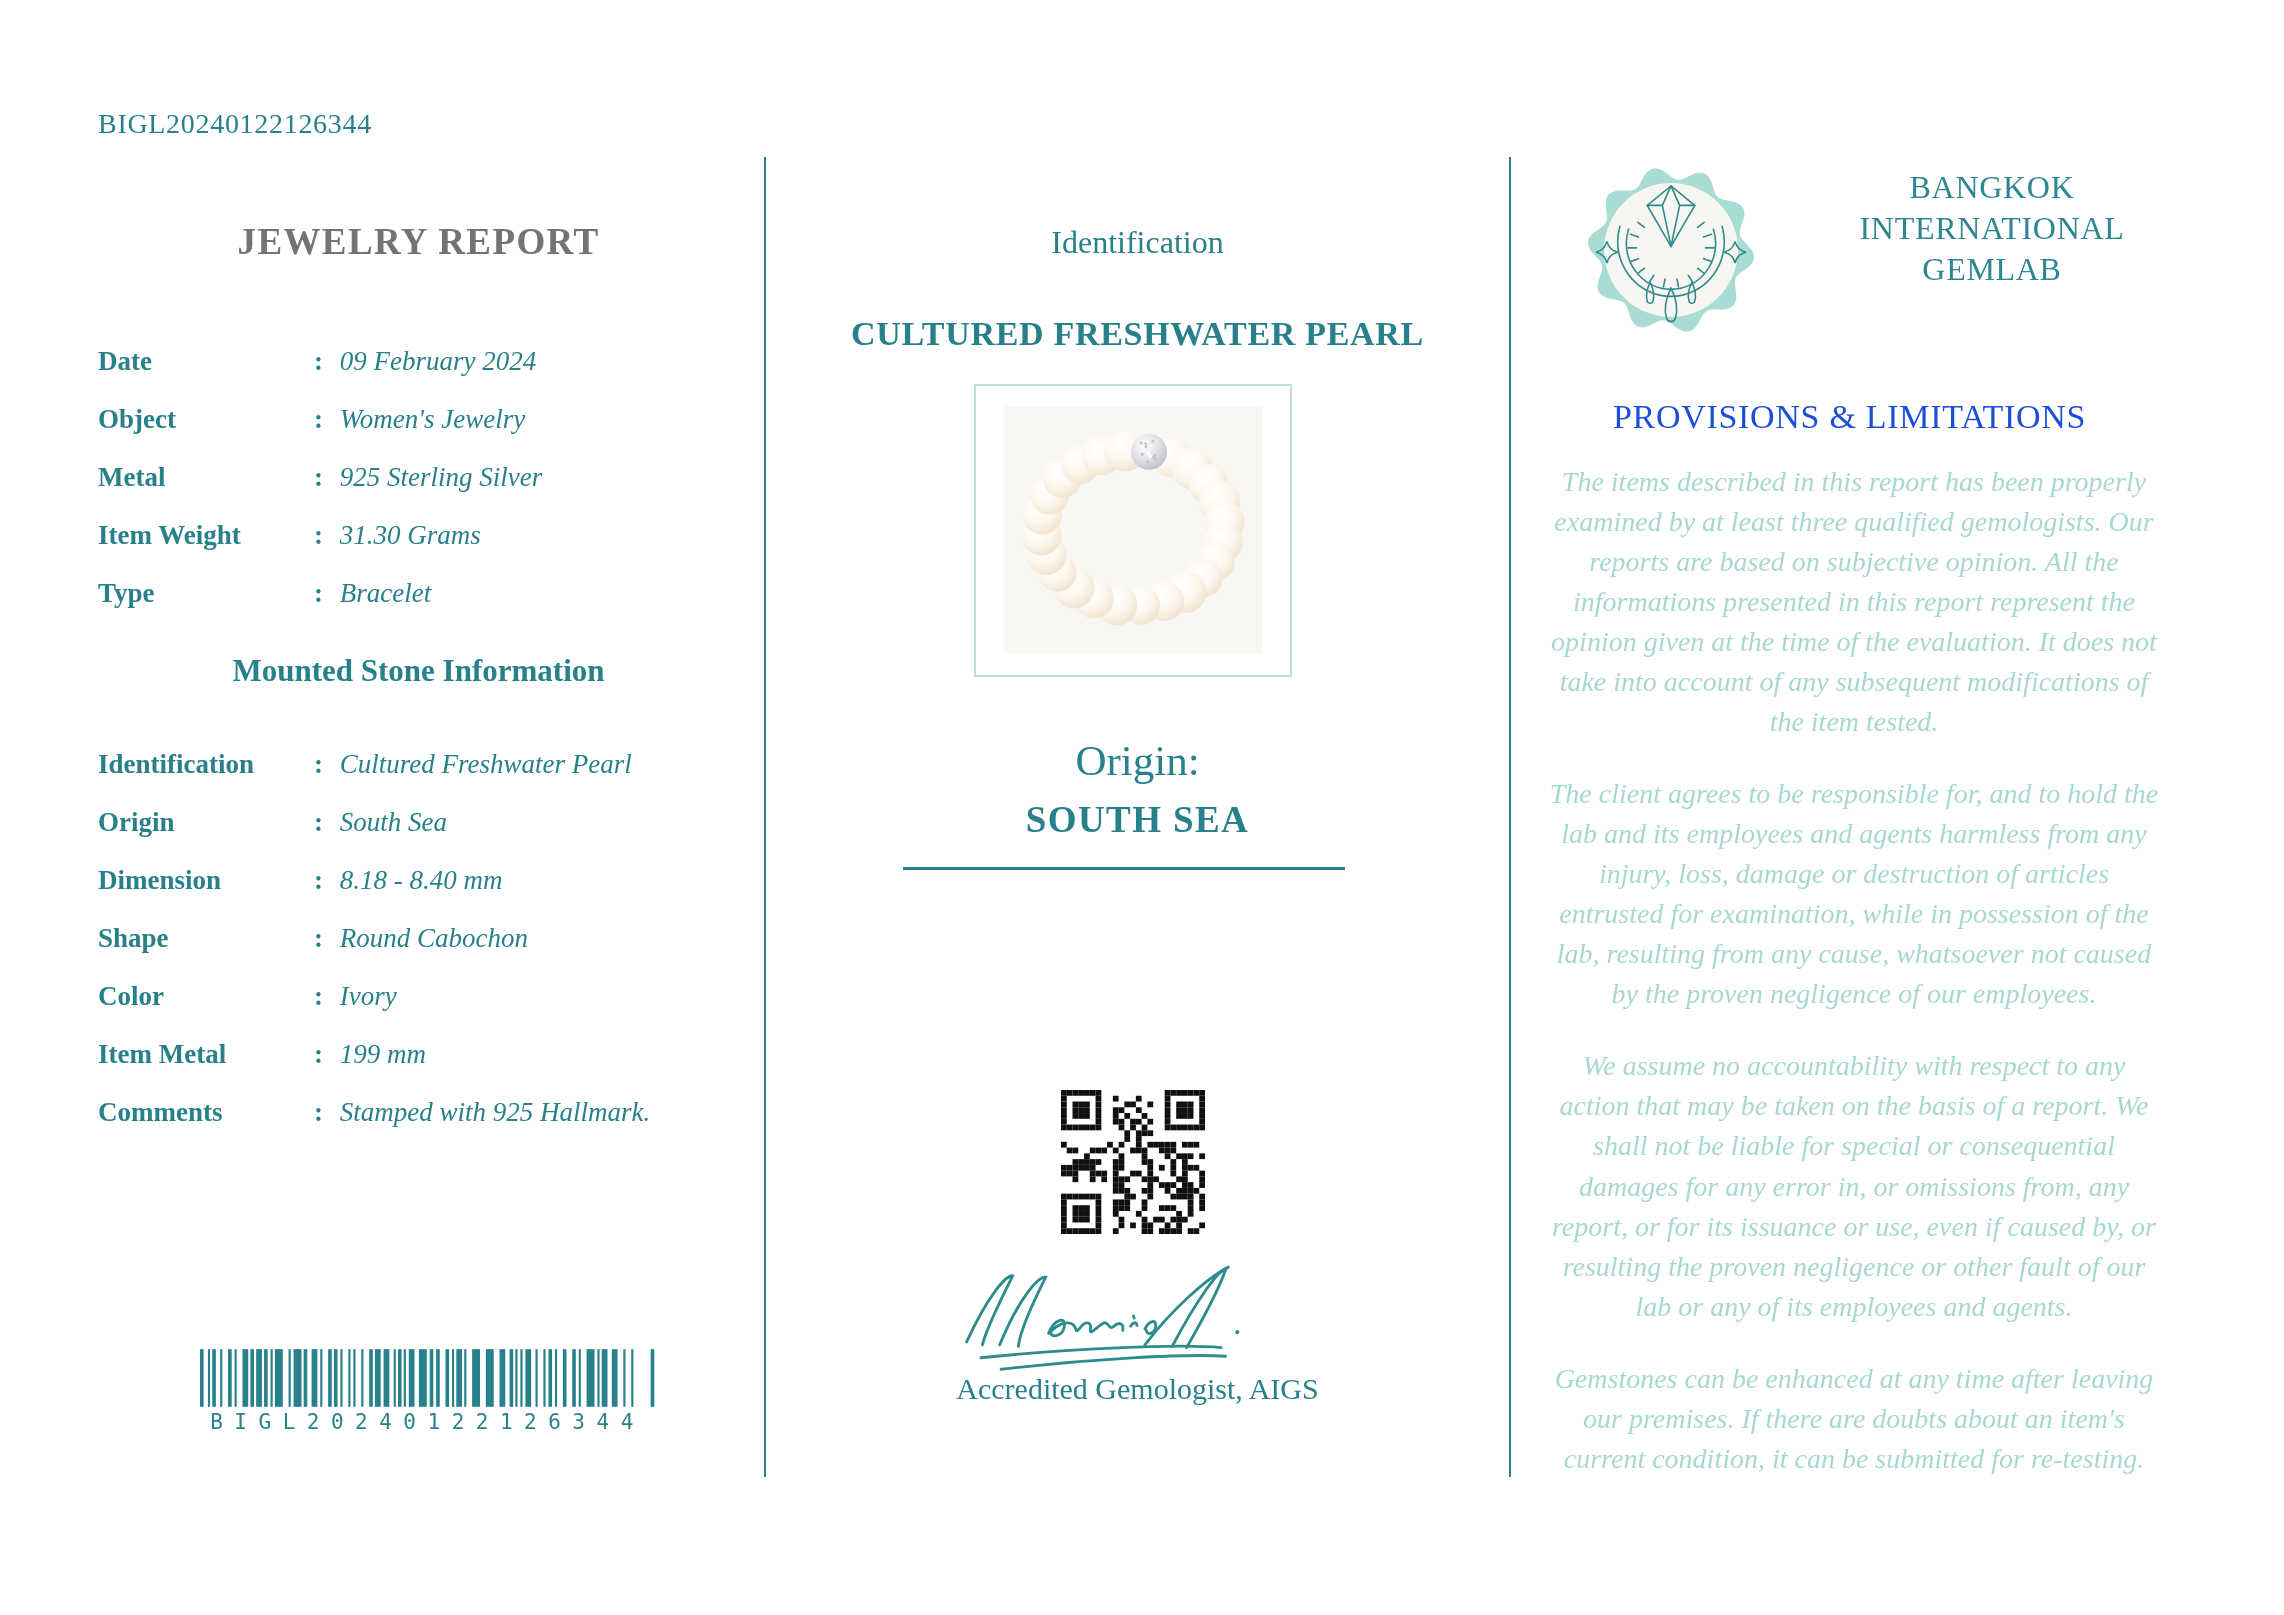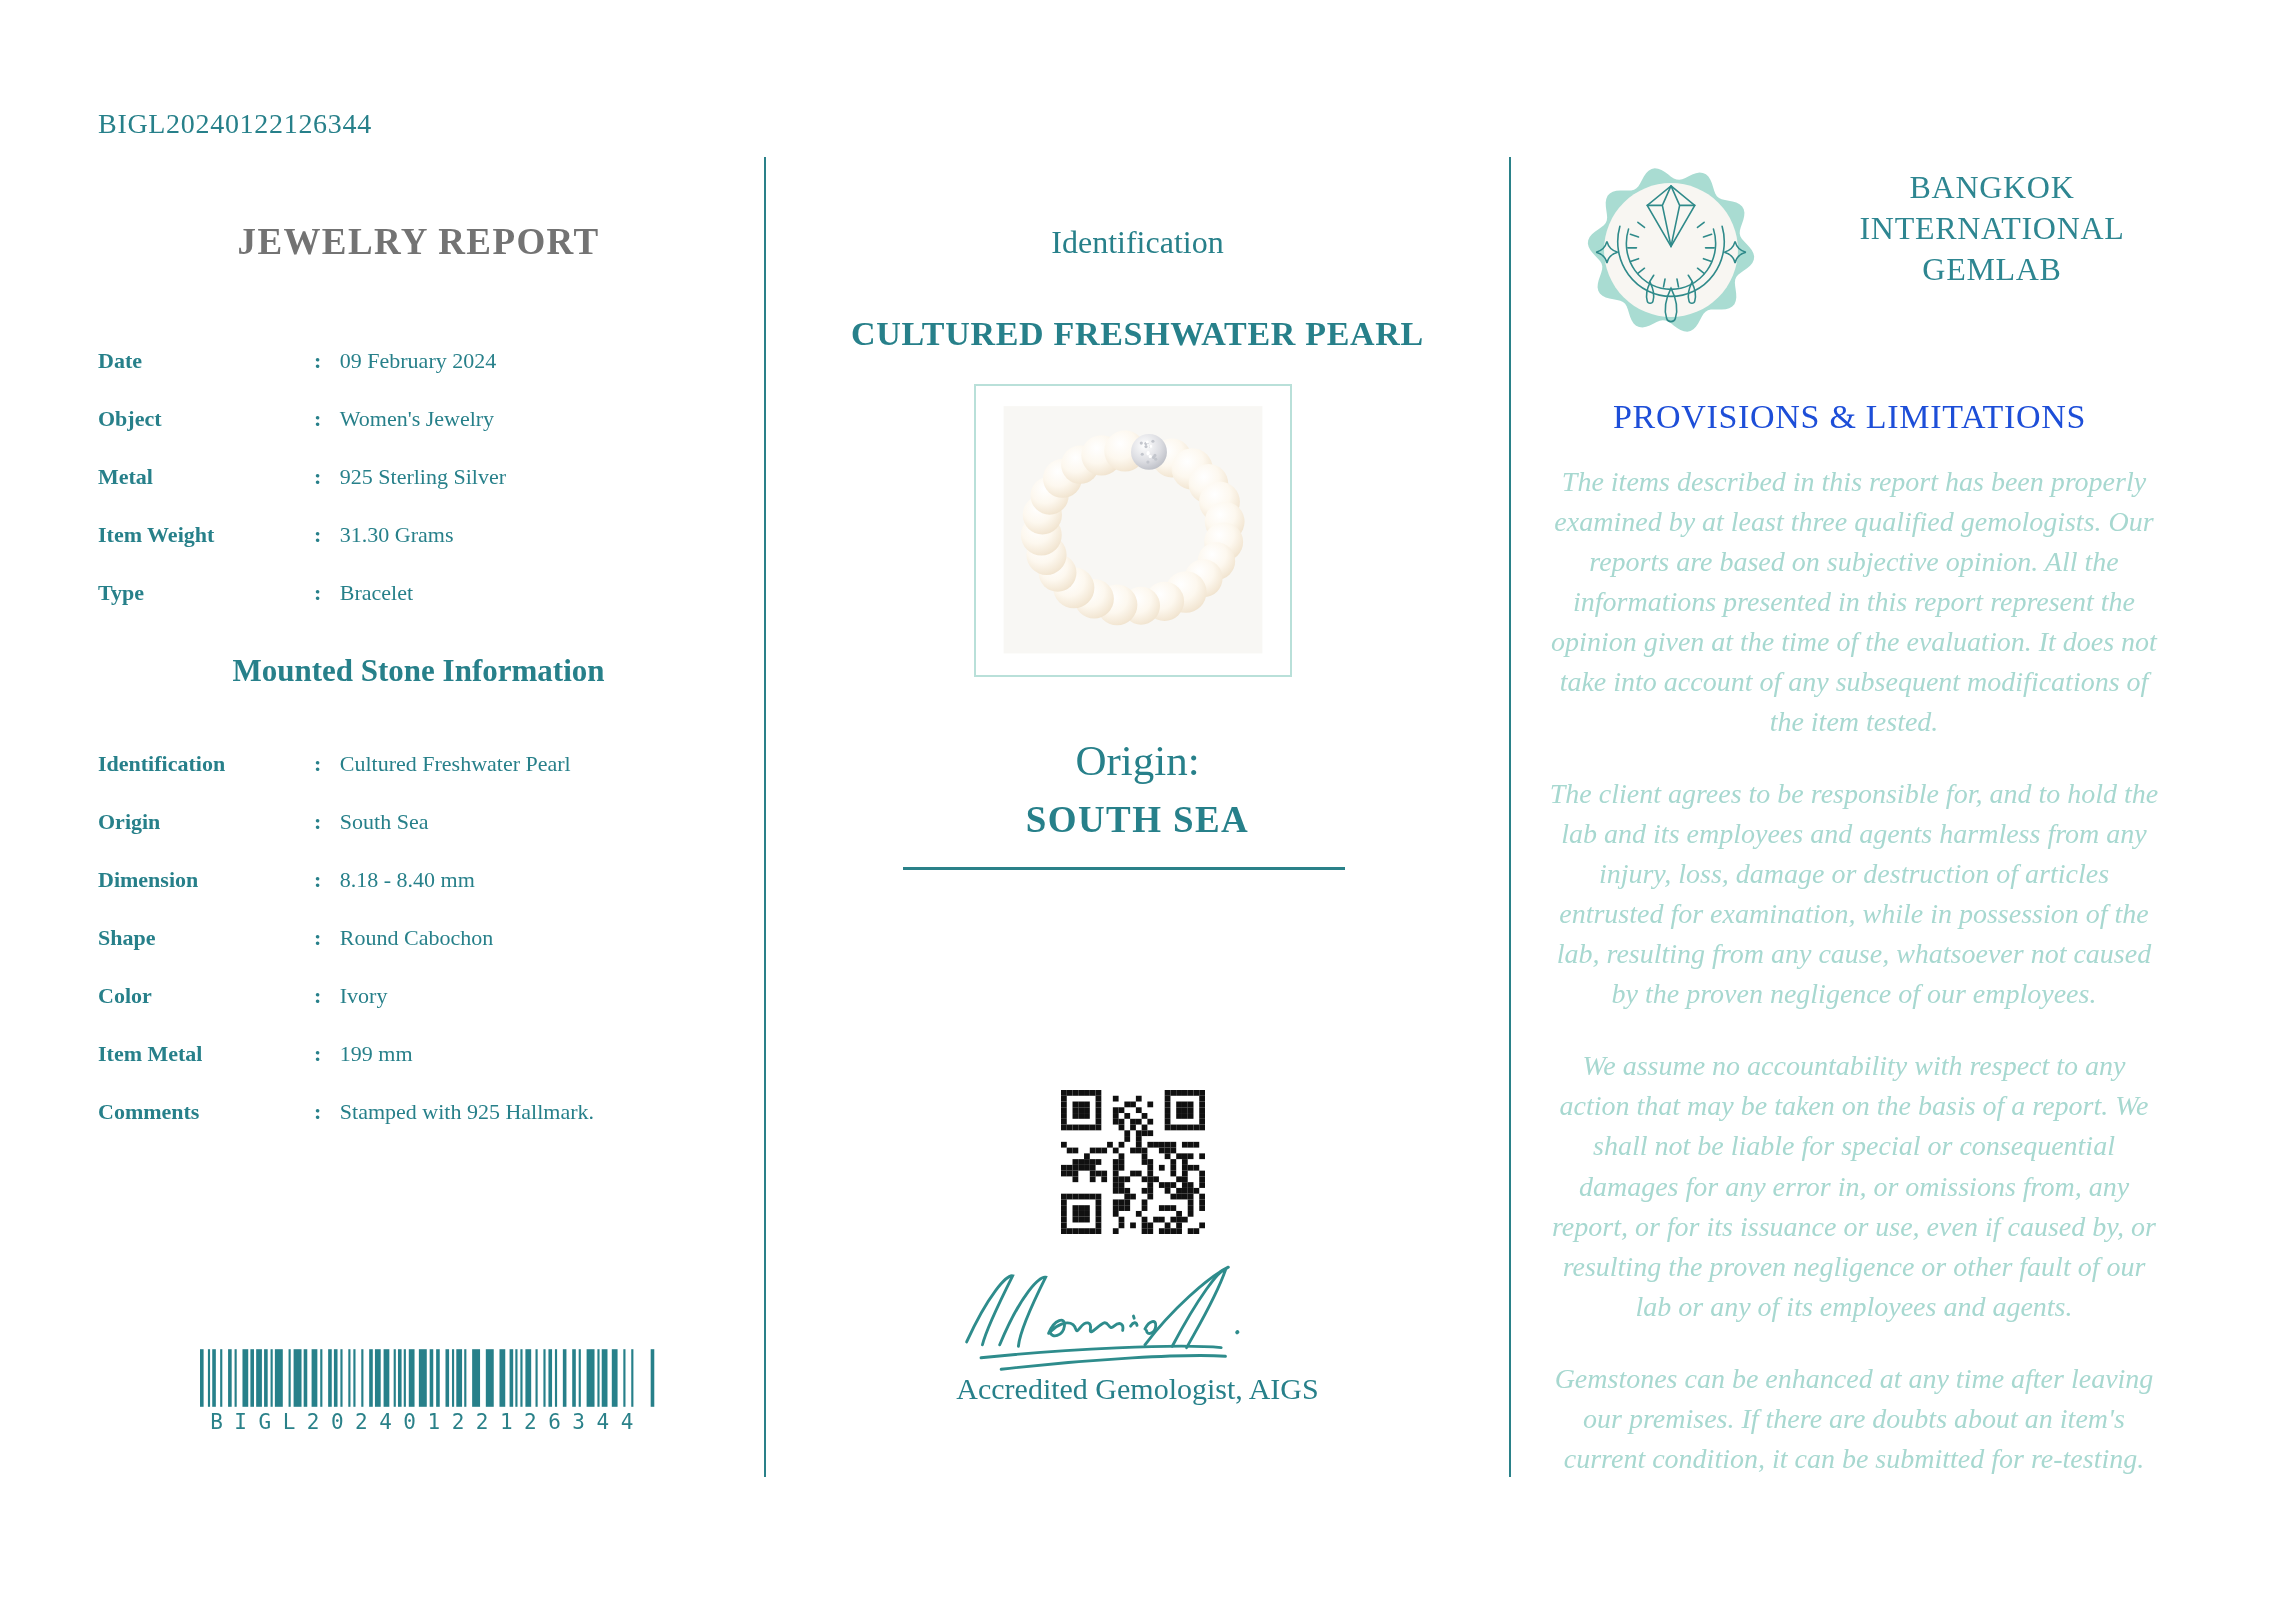--- a/index.html
+++ b/index.html
@@ -5,24 +5,24 @@
   html,body{margin:0;padding:0;background:#ffffff;}
   #page{position:relative;width:2284px;height:1616px;background:#ffffff;overflow:hidden;
         font-family:"Liberation Serif", serif;}
   
   #report-number{position:absolute;left:98px;top:108px;font-size:28px;letter-spacing:0.7px;color:#27808A;}
   #jr-title{position:absolute;left:72px;top:220px;width:693px;text-align:center;
             font-size:37px;font-weight:bold;letter-spacing:1.4px;color:#737373;}
   .fieldblock{position:absolute;left:98px;width:647px;color:#27808A;}
   #fields-a{top:332px;}
   #fields-b{top:735px;}
-  .frow{display:flex;height:58px;align-items:center;font-size:22px;}
+  .frow{display:flex;height:58px;align-items:center;font-size:27px;}
   .flabel{width:216px;font-weight:bold;}
   .fcolon{width:20px;font-weight:bold;}
-  .fvalue{padding-left:5.8px;}
+  .fvalue{padding-left:5.8px;font-style:italic;}
   #stone-title{position:absolute;left:72px;top:653px;width:693px;text-align:center;
                font-size:31px;font-weight:bold;color:#27808A;}
   #barcode-wrap{position:absolute;left:200px;top:1349px;width:455px;}
   #barcode-text{margin-top:1.4px;text-align:center;font-family:"DejaVu Sans Mono", monospace;
                 font-size:21px;letter-spacing:11.5px;color:#2A8189;white-space:nowrap;}
   
   .vdivider{position:absolute;top:157px;width:2.2px;height:1320px;background:#2A8189;}
   #divider-1{left:764px;}
   #divider-2{left:1509px;}
   

